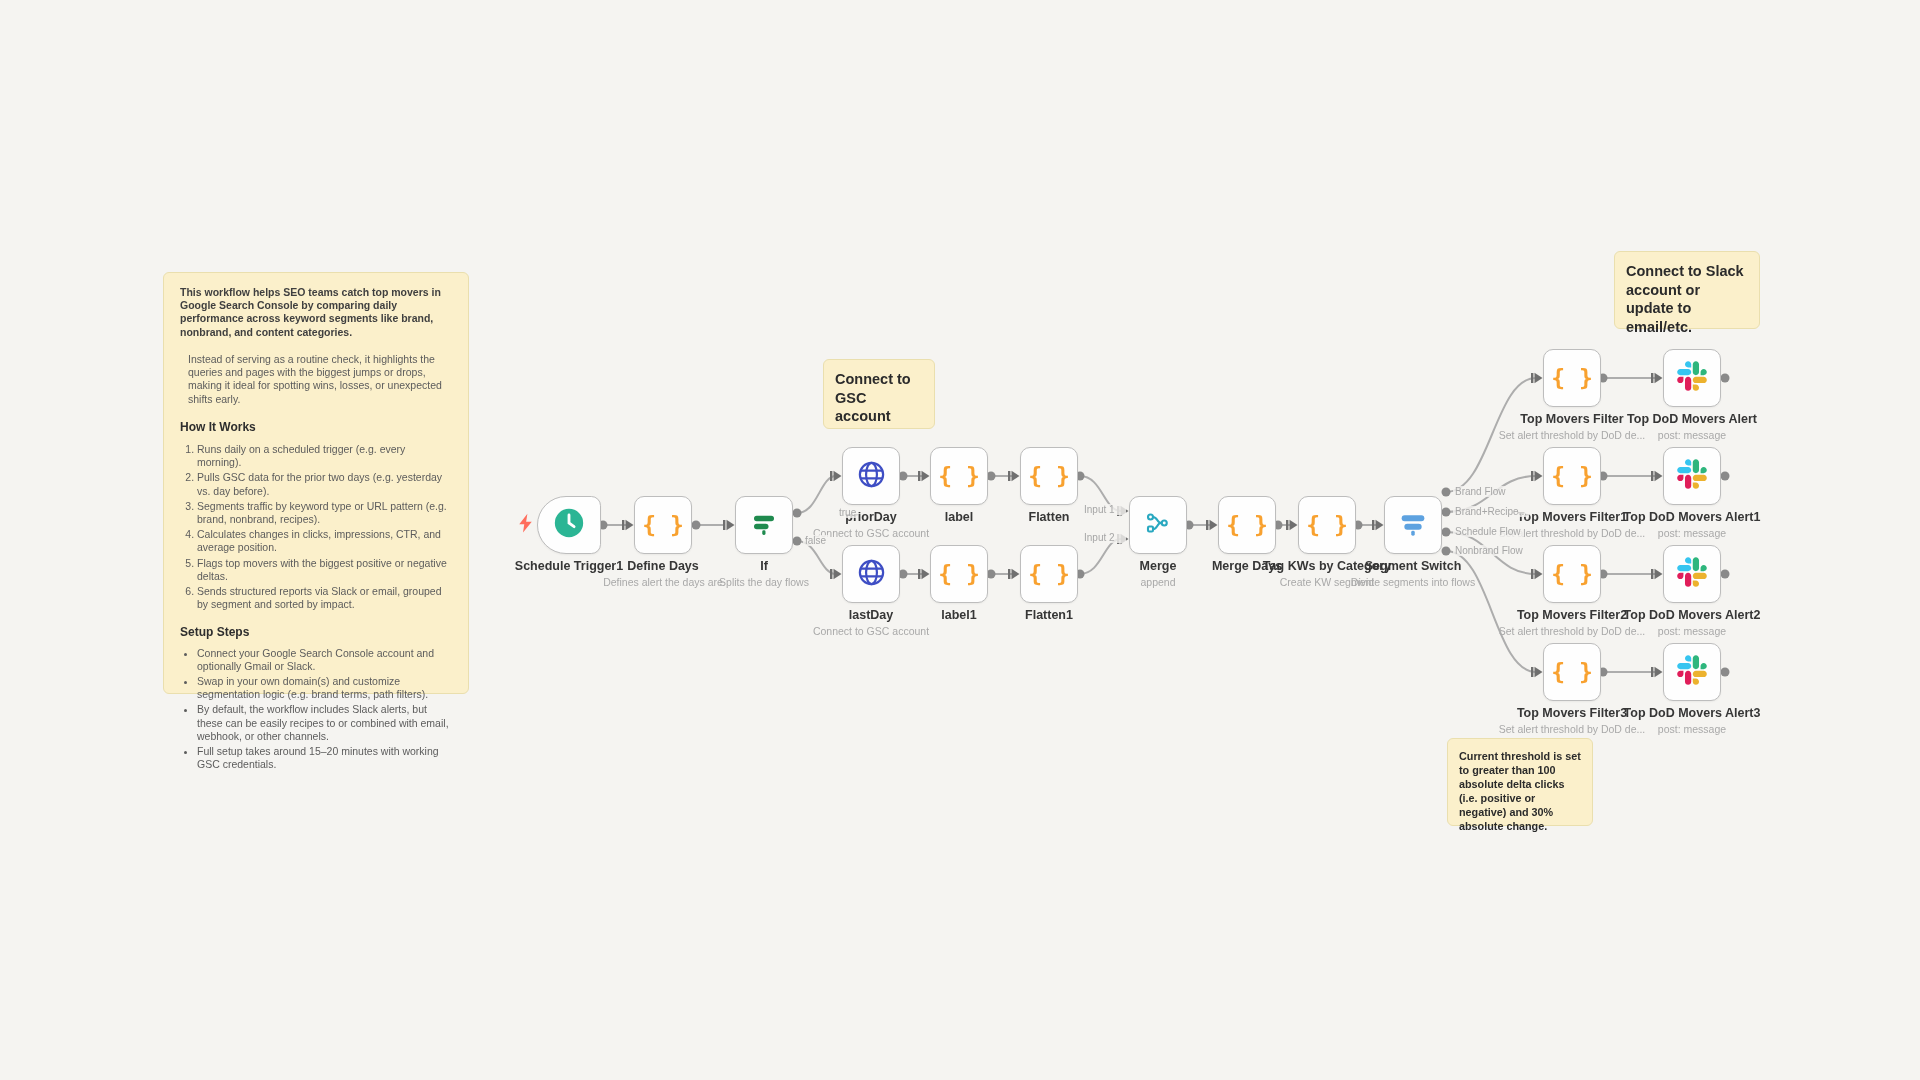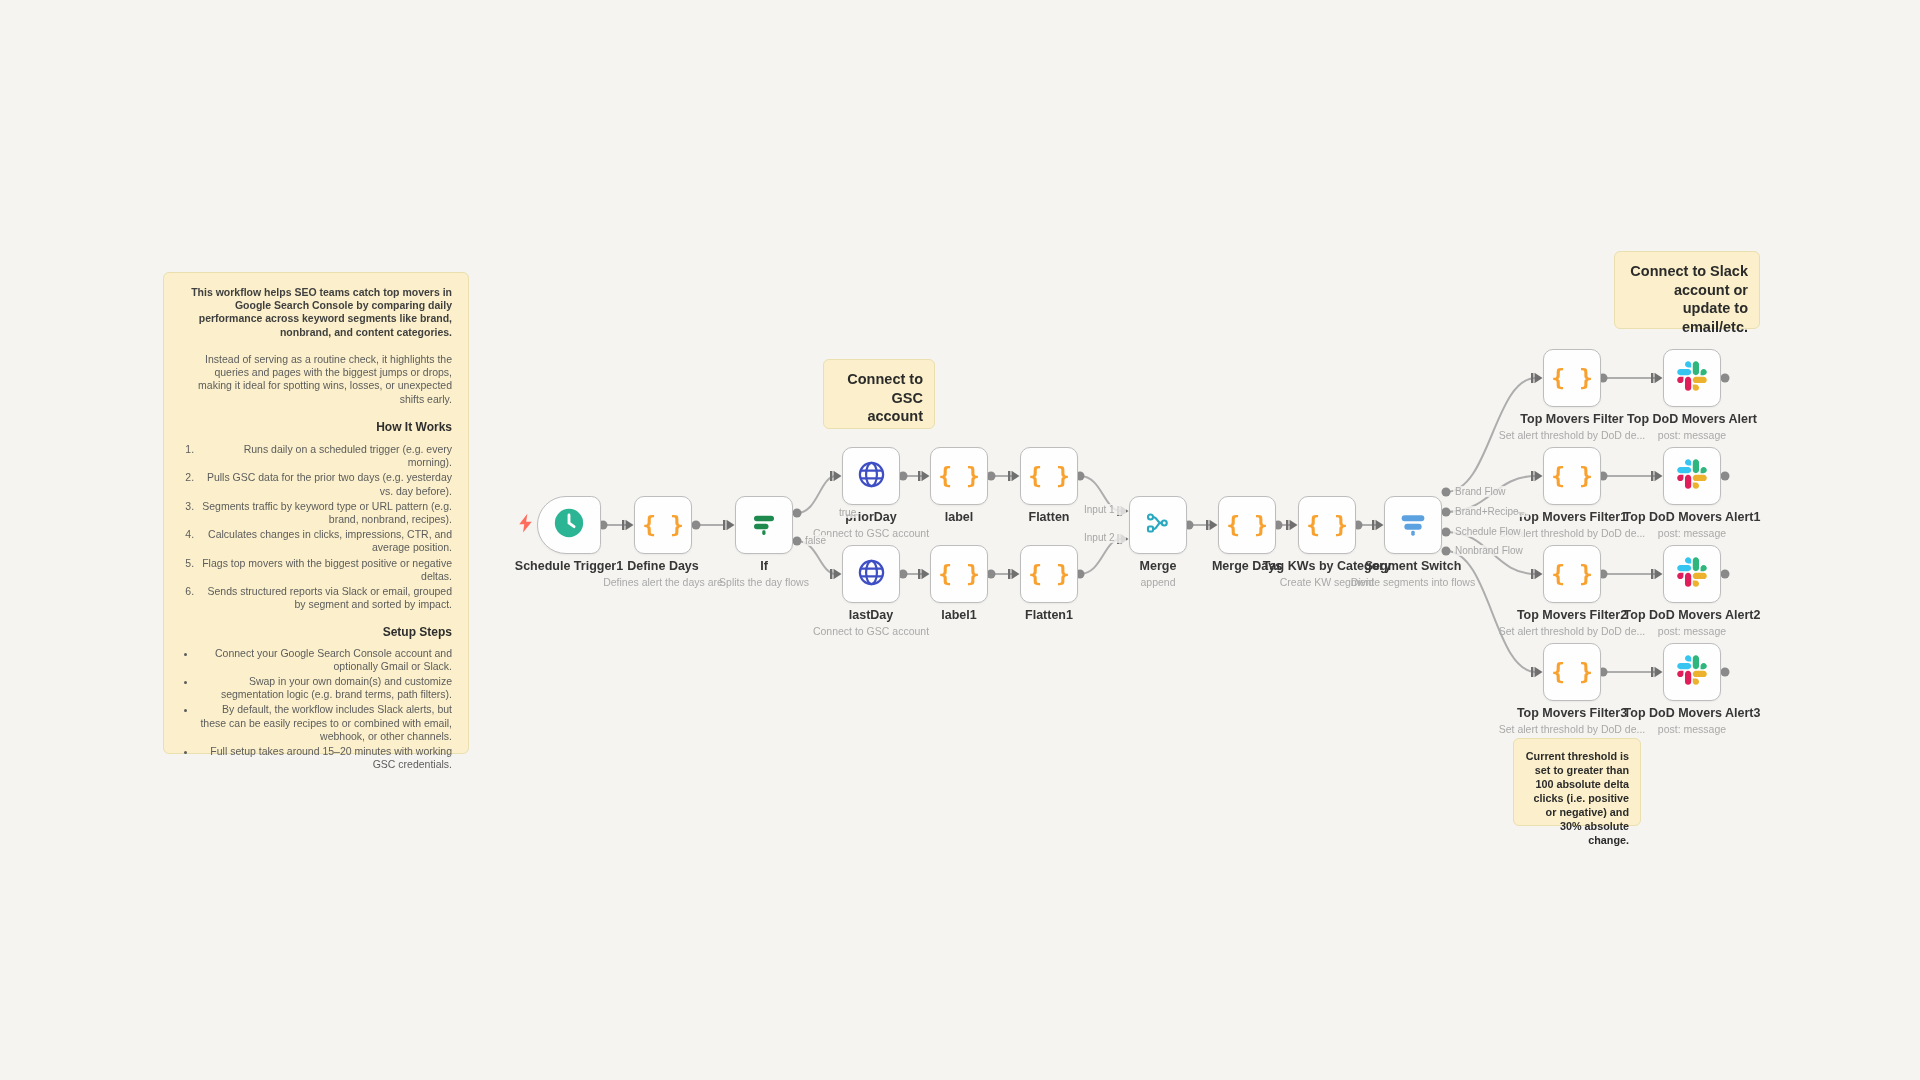--- a/index.html
+++ b/index.html
@@ -1,33 +1,33 @@
 <!DOCTYPE html>
 <html><head>
 <meta charset="utf-8">
 <style>
   html,body{margin:0;padding:0;background:#f5f4f1;font-family:"Liberation Sans",sans-serif;}
   #canvas{position:relative;width:1920px;height:1080px;background:#f5f4f1;overflow:hidden;}
   #edges{position:absolute;left:0;top:0;z-index:1;}
 
   
   .sticky{position:absolute;background:#fbf0cb;border:1px solid #eadfae;border-radius:6px;
-          box-sizing:border-box;z-index:0;color:#565656;text-align:right;}
-  .sticky-main{left:163px;top:272px;width:306px;height:482px;padding:13px 16px;font-size:10.5px;line-height:1.26;}
+          box-sizing:border-box;z-index:0;color:#565656;}
+  .sticky-main{left:163px;top:272px;width:306px;height:422px;padding:13px 16px;font-size:10.5px;line-height:1.26;}
   .sticky-main .s-bold{margin:0 0 14px;font-weight:bold;color:#3f3f3f;}
-  .sticky-main .s-body{margin:0 0 14px;color:#5c5c5c;}
+  .sticky-main .s-body{margin:0 8px 14px;color:#5c5c5c;}
   .sticky-main h3{margin:0 0 6px;font-size:12px;color:#2e2e2e;}
   .sticky-main ol{margin:8px 0 14px;padding-left:17px;}
   .sticky-main ul{margin:0 0 14px;padding-left:17px;}
   .sticky-main li{margin:0 0 2px;color:#5c5c5c;}
   .sticky-main .s-note{margin:12px 0 0;font-style:italic;color:#595959;}
   .sticky-small{padding:10px 11px;font-weight:bold;color:#2b2b2b;}
   .sticky-gsc{left:823px;top:359px;width:112px;height:70px;font-size:14.5px;line-height:1.28;}
   .sticky-slack{left:1614px;top:251px;width:146px;height:78px;font-size:14.5px;line-height:1.28;}
-  .sticky-threshold{left:1513px;top:738px;width:128px;height:88px;font-size:10.8px;line-height:1.3;}
+  .sticky-threshold{left:1447px;top:738px;width:146px;height:88px;font-size:10.8px;line-height:1.3;}
 
   
   .node{position:absolute;width:58px;height:58px;background:#fefefe;border:1.6px solid #bdbdbd;
         border-radius:10px;box-sizing:border-box;z-index:2;display:flex;align-items:center;
         justify-content:center;box-shadow:0 1px 2px rgba(0,0,0,.05);}
   .node.trigger{width:64px;border-radius:30px 10px 10px 30px;}
   .nlabel{position:absolute;top:62px;left:50%;transform:translateX(-50%);white-space:nowrap;
           font-size:12.5px;font-weight:600;color:#363636;z-index:3;}
   .nsub{position:absolute;top:79px;left:50%;transform:translateX(-50%);white-space:nowrap;
         font-size:10.5px;font-weight:400;color:#a9a9a9;z-index:3;}

